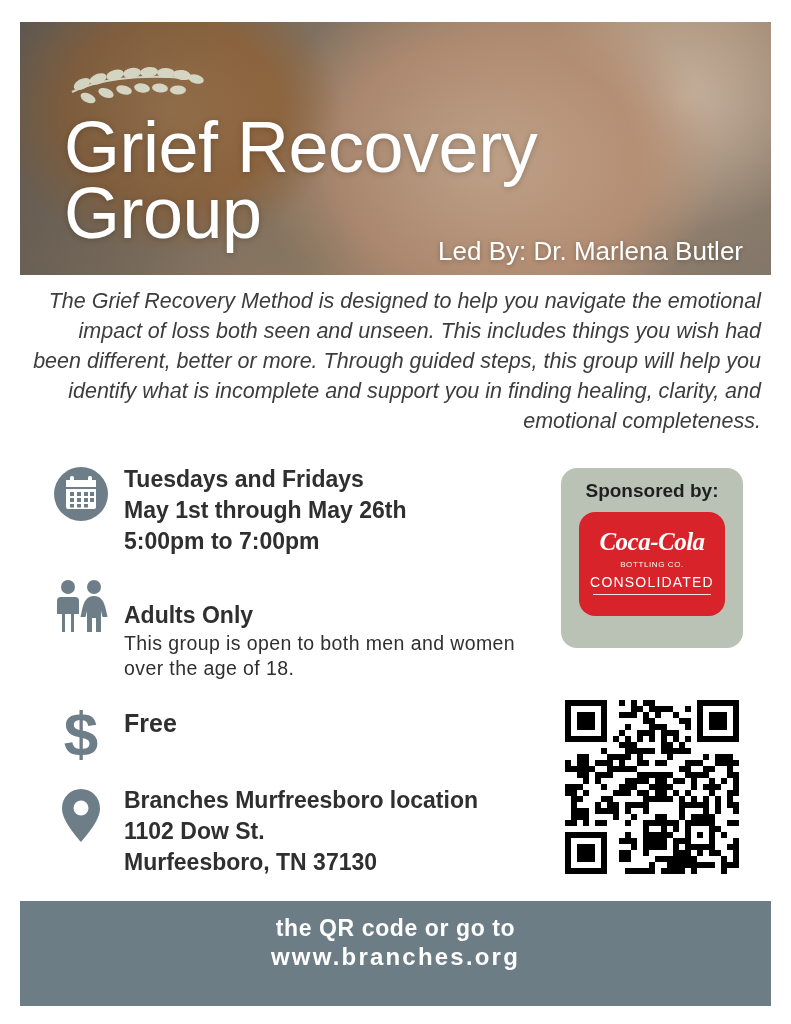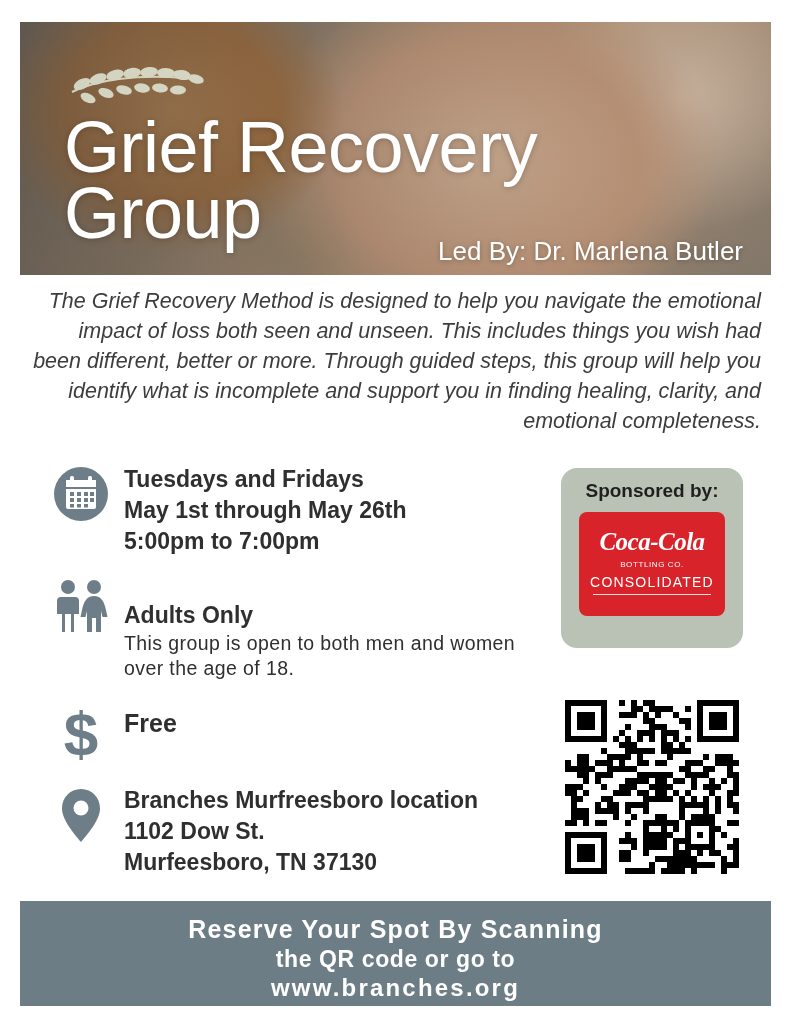--- a/index.html
+++ b/index.html
@@ -155,21 +155,21 @@
   .sponsor-label {
     font-size: 19px;
     font-weight: bold;
     color: #1f1f1f;
   }
   .coke-box {
     margin: 10px auto 0 auto;
     width: 146px;
     height: 104px;
     background: #d8232a;
-    border-radius: 8px;
+    border-radius: 16px;
     color: #ffffff;
     position: relative;
   }
   .coke-script {
     position: absolute;
     top: 16px;
     left: 0;
     right: 0;
     font-family: "Liberation Serif", serif;
     font-style: italic;
@@ -793,18 +793,17 @@
           <rect x="17" y="28" width="1" height="1"></rect>
           <rect x="18" y="28" width="1" height="1"></rect>
           <rect x="19" y="28" width="1" height="1"></rect>
           <rect x="21" y="28" width="1" height="1"></rect>
           <rect x="26" y="28" width="1" height="1"></rect>
         </g>
     </svg>
   </div>
 
   <div class="footer">
-    <div class="footer-l1">Reserve Your Spot By Scanning</div>
     <div class="footer-l2">the QR code or go to</div>
     <div class="footer-l3">www.branches.org</div>
   </div>
 
 </div>
 
 </body></html>

